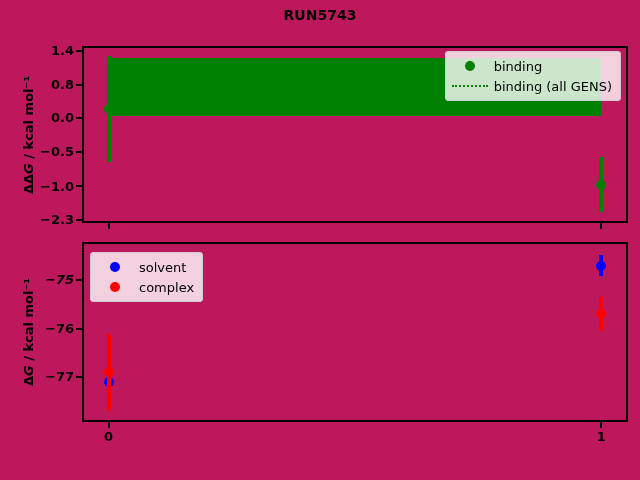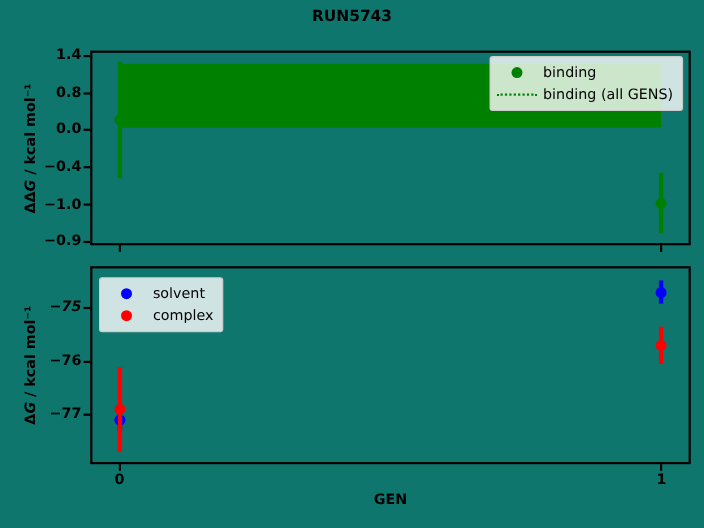--- a/index.html
+++ b/index.html
@@ -1,17 +1,17 @@
 <!DOCTYPE html>
 <html><head>
 <meta charset="utf-8">
 <style>
   html,body{margin:0;padding:0;background:#ffffff;}
   #figure{
-    position:relative;width:640px;height:480px;background:#0f766e;
+    position:relative;width:640px;height:480px;background:#be185d;
     font-family:"DejaVu Sans","Liberation Sans",sans-serif;color:#000;
     overflow:hidden;
   }
   .fig-title{
     position:absolute;left:0;top:7px;width:640px;text-align:center;
     font-size:14px;font-weight:bold;
   }
   .axes{
     position:absolute;border:2px solid #000;box-sizing:border-box;background:transparent;
   }
@@ -55,21 +55,20 @@
 
   <div class="fig-title">RUN5743</div>
 
   <div id="ax0" class="axes"></div>
   <div id="ax1" class="axes"></div>
 
   <div id="ylab0" class="axis-label-y"><span>ΔΔ</span><i>G</i><span> / kcal mol⁻¹</span></div>
 
   <div id="ylab1" class="axis-label-y"><span>Δ</span><i>G</i><span> / kcal mol⁻¹</span></div>
 
-  <div class="axis-label-x">GEN</div>
 
   <div id="legend-bottom" class="legend">
     <div class="legend-row">
       <span class="mk-wrap">
           <span class="mk-dot" style="background: rgb(0, 0, 255);"></span>
         </span>
       <span class="legend-label">solvent</span>
     </div>
     <div class="legend-row">
       <span class="mk-wrap">
@@ -94,25 +93,25 @@
     </div>
   </div>
 
 <div class="tick" style="left: 76px; top: 49.9025px; width: 6px; height: 2px;"></div>
     <div class="ticklabel ylabtxt" style="left: 22px; top: 42.9025px; width: 52px;">1.4</div>
     <div class="tick" style="left: 76px; top: 83.652px; width: 6px; height: 2px;"></div>
     <div class="ticklabel ylabtxt" style="left: 22px; top: 76.652px; width: 52px;">0.8</div>
     <div class="tick" style="left: 76px; top: 117.401px; width: 6px; height: 2px;"></div>
     <div class="ticklabel ylabtxt" style="left: 22px; top: 110.401px; width: 52px;">0.0</div>
     <div class="tick" style="left: 76px; top: 151.151px; width: 6px; height: 2px;"></div>
-    <div class="ticklabel ylabtxt" style="left: 22px; top: 144.151px; width: 52px;">−0.4</div>
+    <div class="ticklabel ylabtxt" style="left: 22px; top: 144.151px; width: 52px;">−0.5</div>
     <div class="tick" style="left: 76px; top: 184.901px; width: 6px; height: 2px;"></div>
     <div class="ticklabel ylabtxt" style="left: 22px; top: 179px; width: 52px;">−1.0</div>
     <div class="tick" style="left: 76px; top: 218.65px; width: 6px; height: 2px;"></div>
-    <div class="ticklabel ylabtxt" style="left: 22px; top: 211.65px; width: 52px;">−0.9</div>
+    <div class="ticklabel ylabtxt" style="left: 22px; top: 211.65px; width: 52px;">−2.3</div>
     <div class="tick" style="left: 107.636px; top: 223px; width: 2px; height: 6px;"></div>
     <div class="tick" style="left: 600.364px; top: 223px; width: 2px; height: 6px;"></div>
     <div class="band" style="left: 108.636px; top: 58.3274px; width: 492.727px; height: 57.3742px; background: rgb(0, 128, 0);"></div>
     <div class="ebar" style="left: 106.636px; top: 55.6274px; width: 4px; height: 106.648px; background: rgb(0, 128, 0);"></div>
     <div class="dot" style="left: 103.636px; top: 103.952px; background: rgb(0, 128, 0);"></div>
     <div class="ebar" style="left: 599.364px; top: 156.876px; width: 4px; height: 55.3492px; background: rgb(0, 128, 0);"></div>
     <div class="dot" style="left: 596.364px; top: 179.551px; background: rgb(0, 128, 0);"></div>
     <div class="tick" style="left: 76px; top: 279.364px; width: 6px; height: 2px;"></div>
     <div class="ticklabel ylabtxt" style="left: 22px; top: 272.364px; width: 52px; font-style: italic;">−75</div>
     <div class="tick" style="left: 76px; top: 327.848px; width: 6px; height: 2px;"></div>

